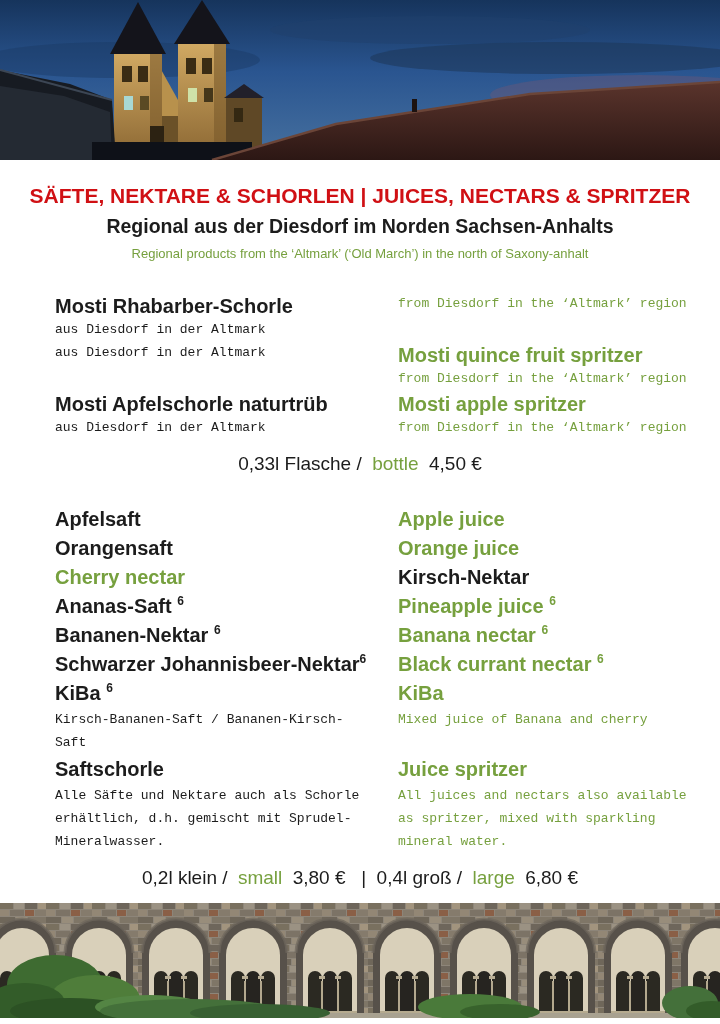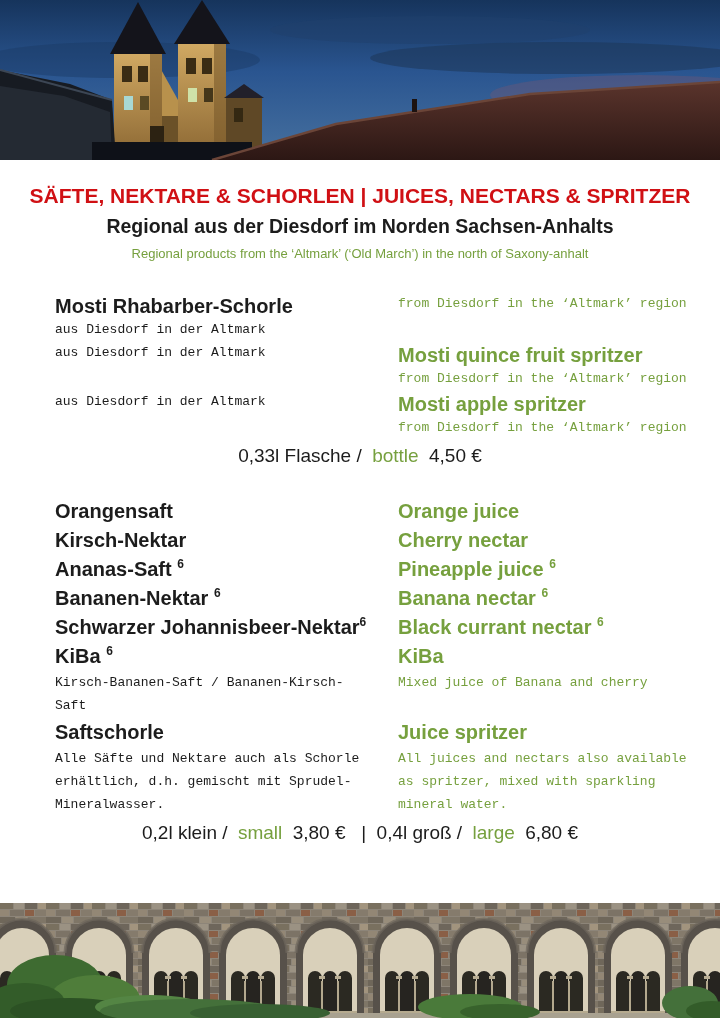--- a/index.html
+++ b/index.html
@@ -29,21 +29,21 @@
   .item-name.en{color:var(--accent-green);}
   .bottle .item-name{line-height:26px;}
   .glass .item-name{line-height:29px;}
   .item-desc{font-size:13px;color:var(--text-black);font-family:Liberation Mono, monospace;}
   .item-desc.en{color:var(--accent-green);}
   .bottle .item-desc{line-height:22px;margin-bottom:1px;}
   .glass .item-desc{line-height:23px;margin:0 0 1px;}
   .glass .item-desc.de{max-width:305px;}
   .glass .item-desc.en{max-width:300px;}
   sup{font-size:12px;line-height:0;}
-  .price{margin:4px 0 0;font-size:19px;line-height:24px;text-align:center;color:var(--text-black);}
+  .price{margin:12px 0 0;font-size:19px;line-height:24px;text-align:center;color:var(--text-black);}
   .price span{margin-left:0.27em;}
   .price span:first-child{margin-left:0;}
   .price .green{color:var(--accent-green);}
   .price .sep{margin-left:0.55em;}
 </style>
 </head>
 <body>
 
 <div class="page">
 
@@ -123,51 +123,60 @@
             <div class="col de">
               <div class="item-desc de">aus Diesdorf in der Altmark</div>
             </div>
             <div class="col en">
               <div class="item-name en"><span>Mosti quince fruit spritzer</span></div>
               <div class="item-desc en">from Diesdorf in the ‘Altmark’ region</div>
             </div>
           </div>
           <div class="item-row">
             <div class="col de">
+              <div class="item-name de"><span>Mosti Apfelschorle naturtrüb</span></div>
               <div class="item-desc de">aus Diesdorf in der Altmark</div>
             </div>
             <div class="col en">
               <div class="item-name en"><span>Mosti apple spritzer</span></div>
               <div class="item-desc en">from Diesdorf in the ‘Altmark’ region</div>
             </div>
           </div>
         </div>
       <p class="price">
         <span>0,33l Flasche /</span>
         <span class="green">bottle</span>
         <span>4,50 €</span>
       </p>
     </section>
 
     <section class="section glass">
       <div class="rows">
           <div class="item-row">
             <div class="col de">
+              <div class="item-name de"><span>Apfelsaft</span></div>
+            </div>
+            <div class="col en">
+              <div class="item-name en"><span>Apple juice</span></div>
+            </div>
+          </div>
+          <div class="item-row">
+            <div class="col de">
               <div class="item-name de"><span>Orangensaft</span></div>
             </div>
             <div class="col en">
               <div class="item-name en"><span>Orange juice</span></div>
             </div>
           </div>
           <div class="item-row">
+            <div class="col en">
+              <div class="item-name en"><span>Cherry nectar</span></div>
+            </div>
             <div class="col de">
               <div class="item-name de"><span>Kirsch-Nektar</span></div>
-            </div>
-            <div class="col en">
-              <div class="item-name en"><span>Cherry nectar</span></div>
             </div>
           </div>
           <div class="item-row">
             <div class="col de">
               <div class="item-name de"><span>Ananas-Saft</span> <sup>6</sup></div>
             </div>
             <div class="col en">
               <div class="item-name en"><span>Pineapple juice</span> <sup>6</sup></div>
             </div>
           </div>

